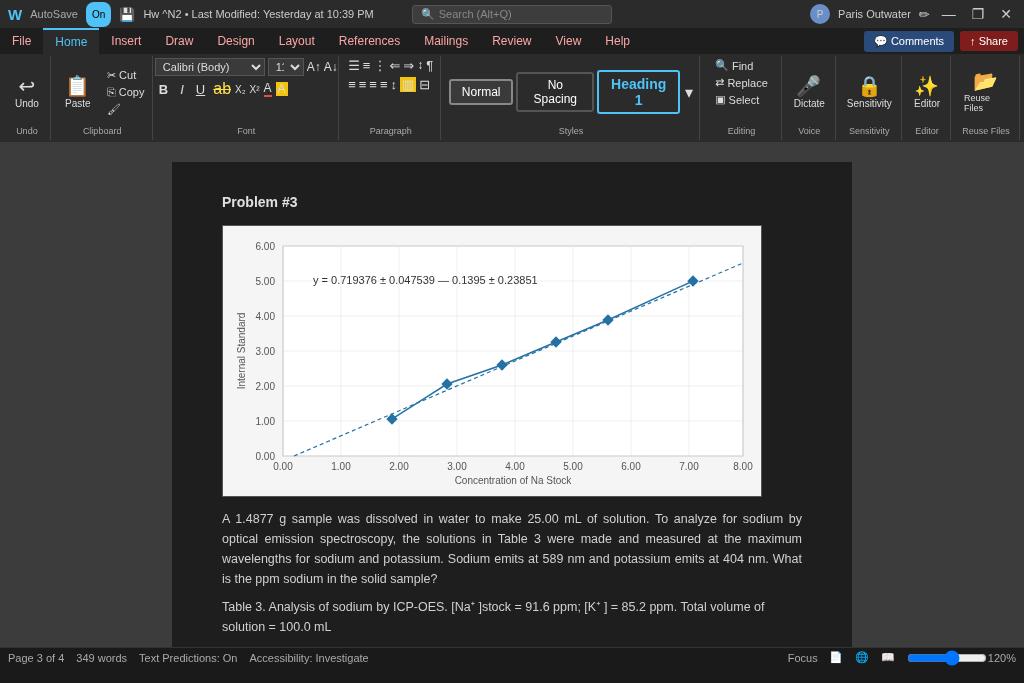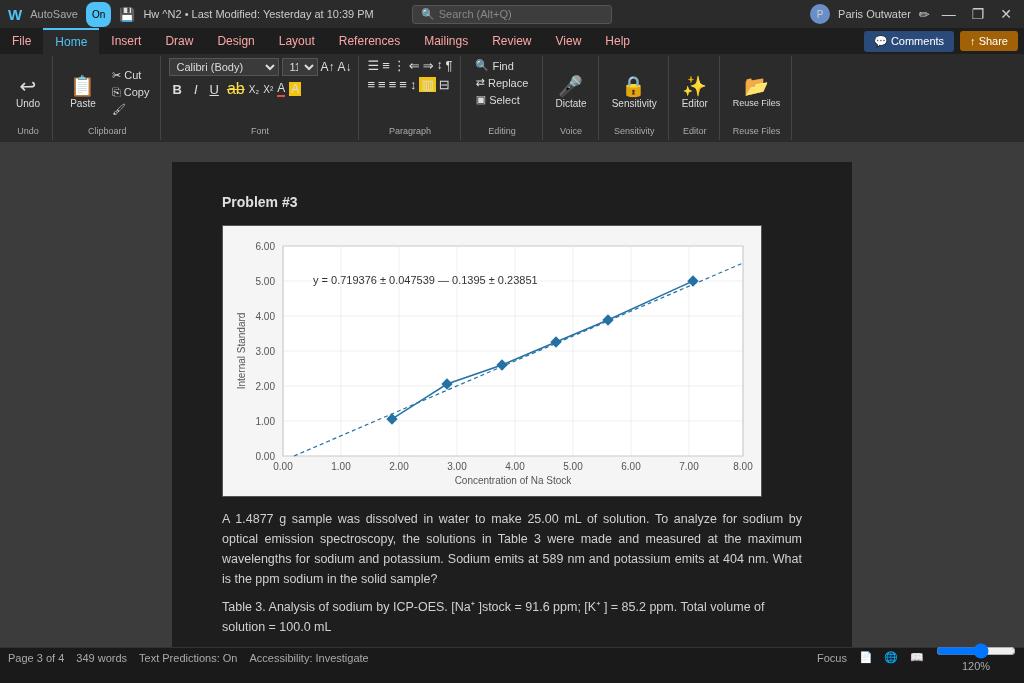--- a/index.html
+++ b/index.html
@@ -271,21 +271,21 @@
       border: none;
       padding: 4px 10px;
       border-radius: 3px;
       font-size: 11px;
       cursor: pointer;
       display: flex;
       align-items: center;
       gap: 4px;
     }
     .share-btn {
-      background: #a16207;
+      background: #7f1d1d;
       color: #fff;
       border: none;
       padding: 4px 10px;
       border-radius: 3px;
       font-size: 11px;
       cursor: pointer;
       display: flex;
       align-items: center;
       gap: 4px;
     }
@@ -426,20 +426,29 @@
         <span style="color:#ddd;cursor:pointer;font-size:13px;">≡</span>
         <span style="color:#ddd;cursor:pointer;font-size:13px;">≡</span>
         <span style="color:#ddd;cursor:pointer;font-size:13px;">↕</span>
         <span style="color:#ddd;cursor:pointer;font-size:13px;background:#f1c40f;padding:0 2px;">▥</span>
         <span style="color:#ddd;cursor:pointer;font-size:13px;">⊟</span>
       </div>
     </div>
     <span class="ribbon-group-label">Paragraph</span>
   </div>
 
+  <div class="ribbon-group" style="min-width:220px;">
+    <div class="ribbon-group-content">
+      <div class="style-normal">Normal</div>
+      <div class="style-nospacing">No Spacing</div>
+      <div class="style-heading">Heading 1</div>
+      <span style="color:#ddd;cursor:pointer;font-size:16px;margin-left:2px;">▾</span>
+    </div>
+    <span class="ribbon-group-label">Styles</span>
+  </div>
 
   <div class="ribbon-group" style="min-width:80px;">
     <div class="ribbon-group-content" style="flex-direction:column;gap:2px;align-items:flex-start;">
       <div class="ribbon-btn-sm" style="display:flex;align-items:center;gap:3px;">
           <span>🔍</span>
           <span>Find</span>
         </div>
       <div class="ribbon-btn-sm" style="display:flex;align-items:center;gap:3px;">
           <span>⇄</span>
           <span>Replace</span>
@@ -567,18 +576,18 @@
     <span>Page 3 of 4</span>
     <span>349 words</span>
     <span>Text Predictions: On</span>
     <span>Accessibility: Investigate</span>
   </div>
   <div class="status-right">
     <span>Focus</span>
     <span>📄</span>
     <span>🌐</span>
     <span>📖</span>
-    <span style="display:flex;align-items:center;gap:1px;flex-direction:column;">
+    <span style="display:flex;align-items:center;gap:1px;">
       <input type="range" min="10" max="200" value="120" style="width: 80px;">
       <span>120%</span>
     </span>
   </div>
 </div>
 
 </body></html>

